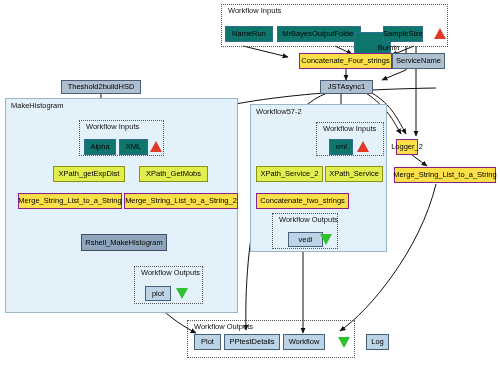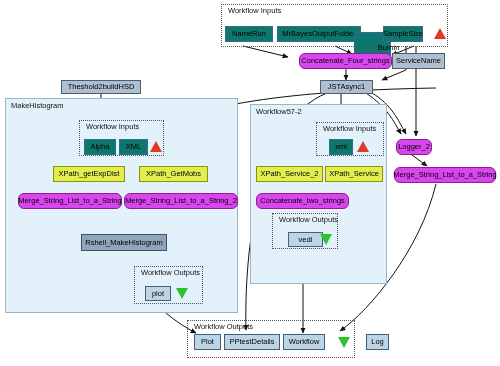--- a/index.html
+++ b/index.html
@@ -34,21 +34,21 @@
     position:absolute;box-sizing:border-box;
     display:flex;align-items:center;justify-content:center;
     font-size:7.5px;line-height:1;color:#000;
     border:1px solid #3a3a3a;white-space:nowrap;
     text-align:center;
   }
   .n-blue   {background:#0f766e;border-color:#2e6f8e;}
   .n-steel  {background:#aebfd0;border-color:#4a5f73;}
   .n-slate  {background:#8fa5bb;border-color:#3f5063;}
   .n-yellow {background:#e2ee4e;border-color:#8a9410;}
-  .n-magenta{background:#d946ef;border-color:#8c1f8c;color:#000;border-radius:6px;}
+  .n-magenta{background:#fde047;border-color:#8c1f8c;color:#000;}
   .n-port   {background:#bdd4e7;border-color:#44607a;}
 
   
   .tri{position:absolute;width:0;height:0;}
   .tri-red{
     border-left:6px solid transparent;border-right:6px solid transparent;
     border-bottom:11px solid #e03a26;
   }
   .tri-green{
     border-left:6px solid transparent;border-right:6px solid transparent;
@@ -133,21 +133,21 @@
   <div class="node n-blue" style="left:225px;top:26px;width:48px;height:16px;">NameRun</div>
   <div class="node n-blue" style="left:277px;top:26px;width:84px;height:16px;">MrBayesOutputFolder</div>
   <div class="node n-blue" style="left:354px;top:32px;width:37px;height:32px;padding-left:32px;">Burnin</div>
   <div class="node n-blue" style="left:383px;top:26px;width:40px;height:16px;">SampleSize</div>
   <div class="tri tri-red" style="left:434px;top:28px;"></div>
 
   <div class="node n-magenta" style="left:299px;top:53px;width:93px;height:16px;">Concatenate_Four_strings</div>
   <div class="node n-steel" style="left:392px;top:53px;width:53px;height:16px;">ServiceName</div>
   <div class="node n-steel" style="left:320px;top:80px;width:53px;height:14px;">JSTAsync1</div>
   <div class="node n-steel" style="left:61px;top:80px;width:80px;height:14px;">Theshold2buildHSD</div>
-  <div class="node n-magenta" style="left:396px;top:139px;width:36px;height:16px;">Logger_2</div>
+  <div class="node n-magenta" style="left:396px;top:139px;width:22px;height:16px;">Logger_2</div>
   <div class="node n-magenta" style="left:394px;top:167px;width:102px;height:16px;">Merge_String_List_to_a_String</div>
 
   <div class="nested" style="left:5px;top:98px;width:233px;height:215px;">
     <span class="nested-label">MakeHistogram</span>
   </div>
 
   <div class="dashbox" style="left:79px;top:120px;width:85px;height:36px;">
     <span class="dash-label">Workflow Inputs</span>
   </div>
   <div class="node n-blue" style="left:84px;top:139px;width:32px;height:16px;">Alpha</div>
@@ -161,21 +161,21 @@
   <div class="node n-magenta" style="left:124px;top:193px;width:114px;height:16px;">Merge_String_List_to_a_String_2</div>
 
   <div class="node n-slate" style="left:81px;top:234px;width:86px;height:17px;">Rshell_MakeHistogram</div>
 
   <div class="dashbox" style="left:134px;top:266px;width:69px;height:38px;">
     <span class="dash-label">Workflow Outputs</span>
   </div>
   <div class="node n-port" style="left:145px;top:286px;width:26px;height:15px;">plot</div>
   <div class="tri tri-green" style="left:176px;top:288px;"></div>
 
-  <div class="nested" style="left:250px;top:104px;width:137px;height:180px;">
+  <div class="nested" style="left:250px;top:104px;width:137px;height:148px;">
     <span class="nested-label">Workflow57-2</span>
   </div>
 
   <div class="dashbox" style="left:316px;top:122px;width:68px;height:34px;">
     <span class="dash-label">Workflow Inputs</span>
   </div>
   <div class="node n-blue" style="left:329px;top:139px;width:24px;height:16px;">xml</div>
   <div class="tri tri-red" style="left:357px;top:141px;"></div>
 
   <div class="node n-yellow" style="left:256px;top:166px;width:67px;height:16px;">XPath_Service_2</div>

